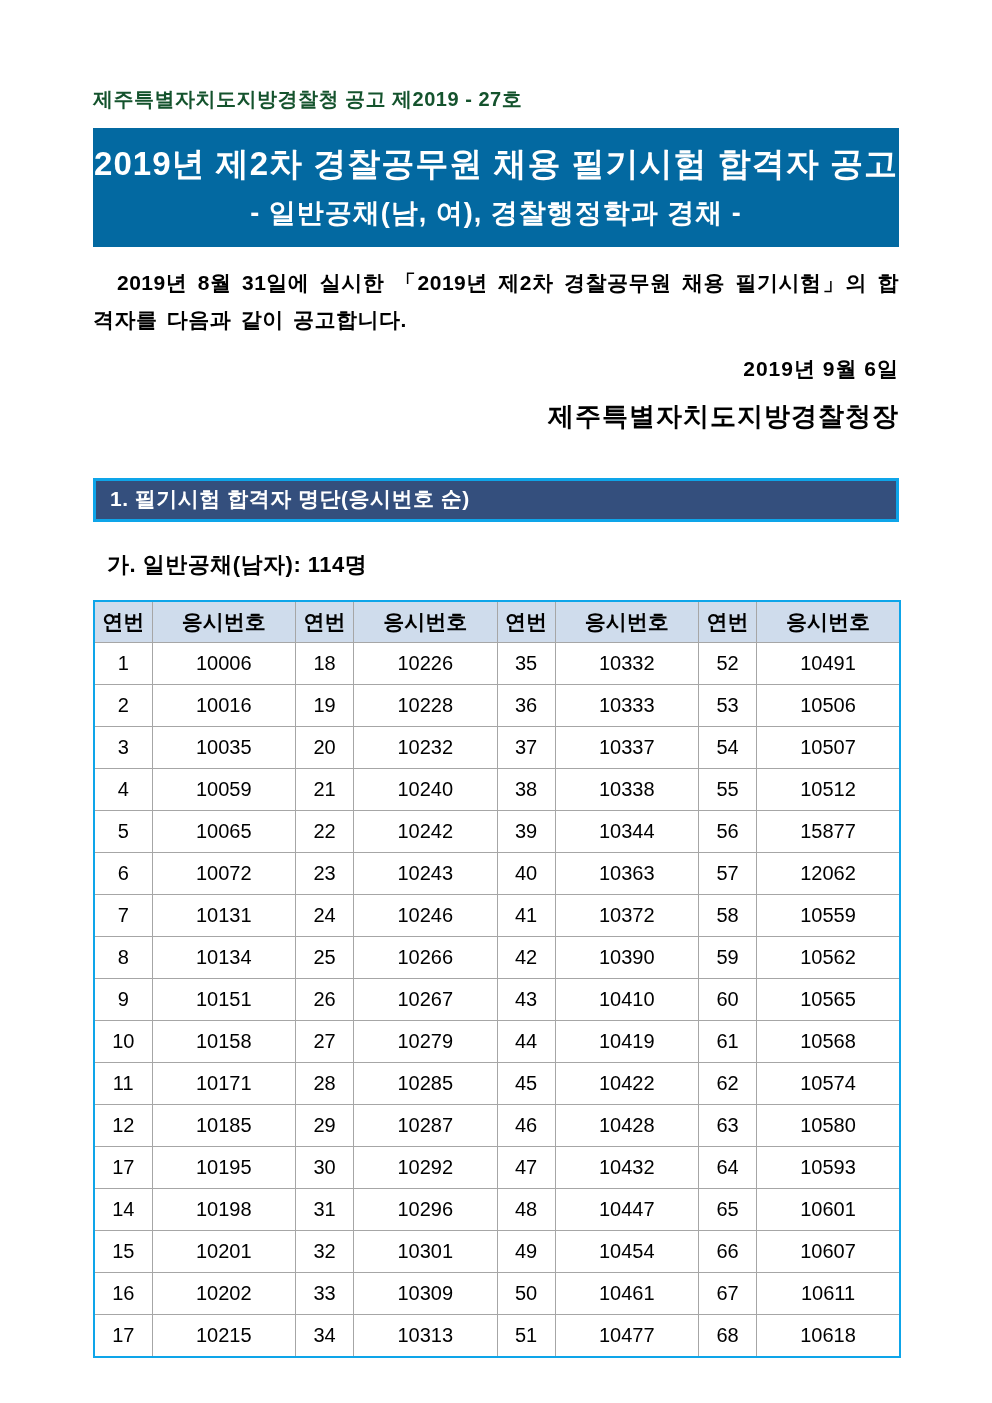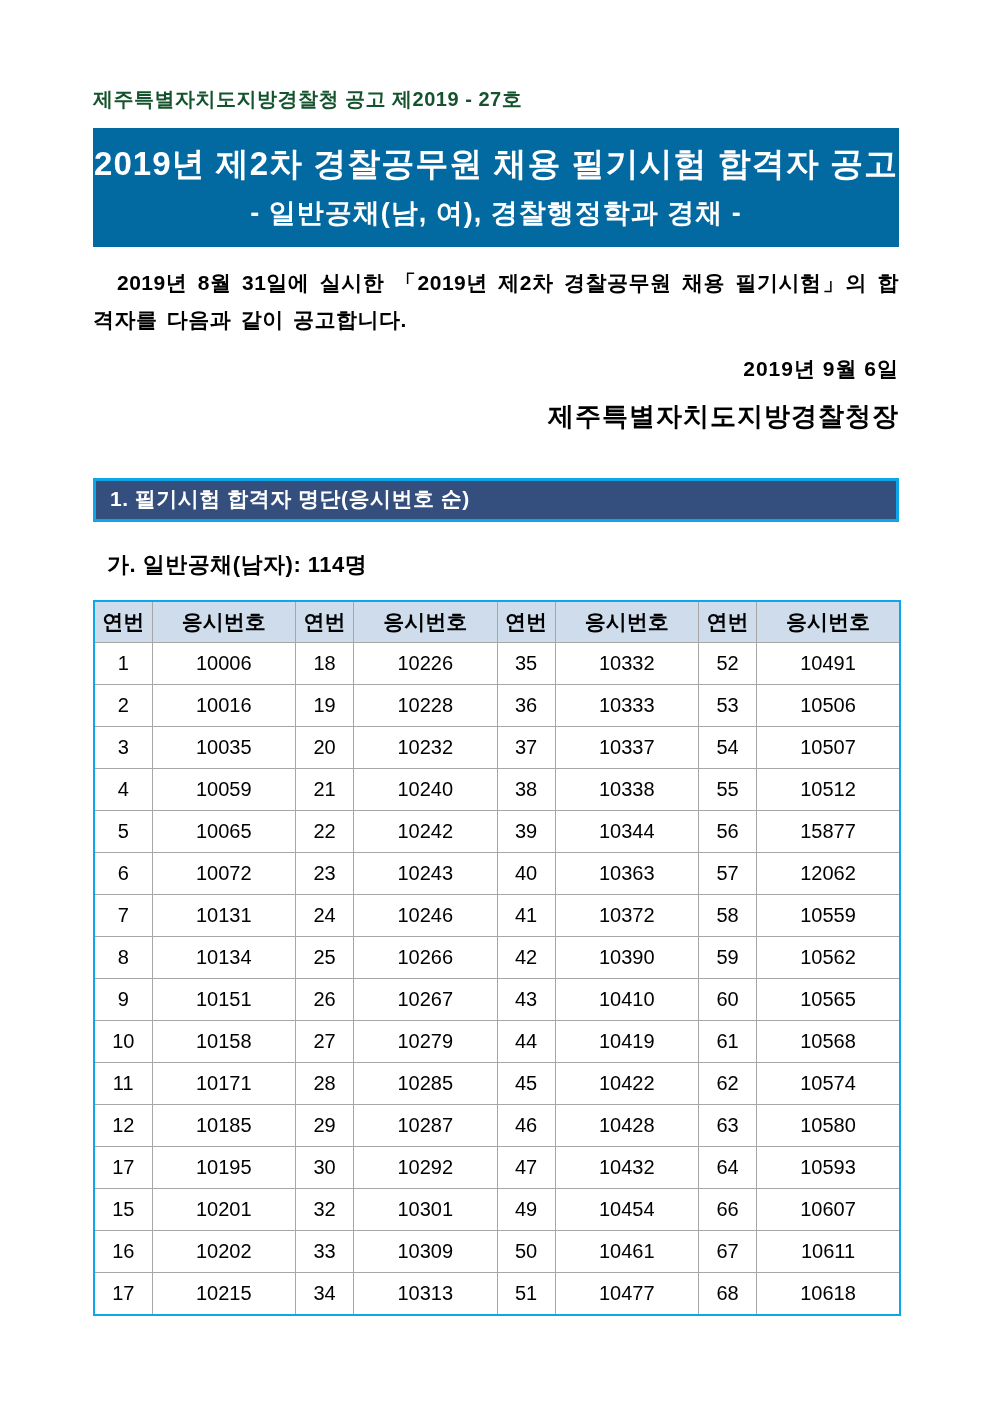--- a/index.html
+++ b/index.html
@@ -285,20 +285,30 @@
           <td>17</td>
           <td>10195</td>
           <td>30</td>
           <td>10292</td>
           <td>47</td>
           <td>10432</td>
           <td>64</td>
           <td>10593</td>
         </tr>
         <tr>
+          <td>14</td>
+          <td>10198</td>
+          <td>31</td>
+          <td>10296</td>
+          <td>48</td>
+          <td>10447</td>
+          <td>65</td>
+          <td>10601</td>
+        </tr>
+        <tr>
           <td>15</td>
           <td>10201</td>
           <td>32</td>
           <td>10301</td>
           <td>49</td>
           <td>10454</td>
           <td>66</td>
           <td>10607</td>
         </tr>
         <tr>

